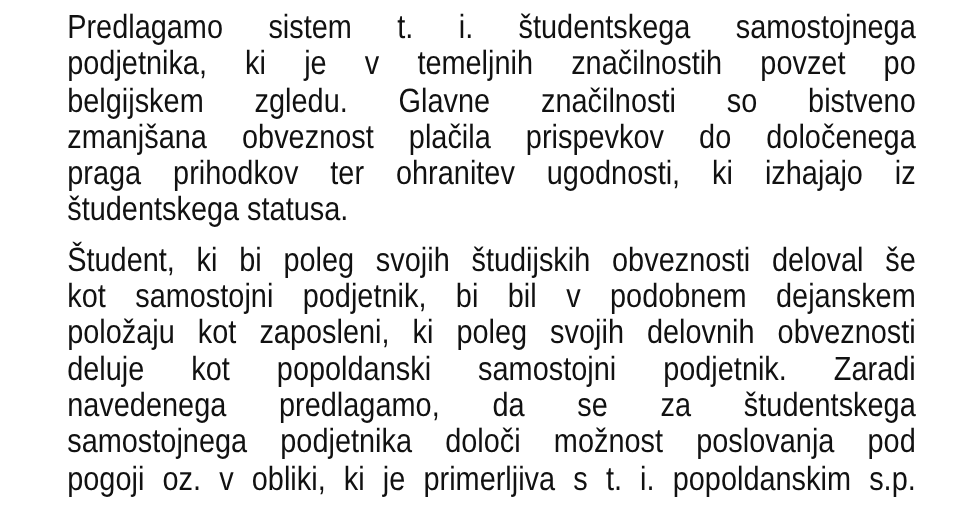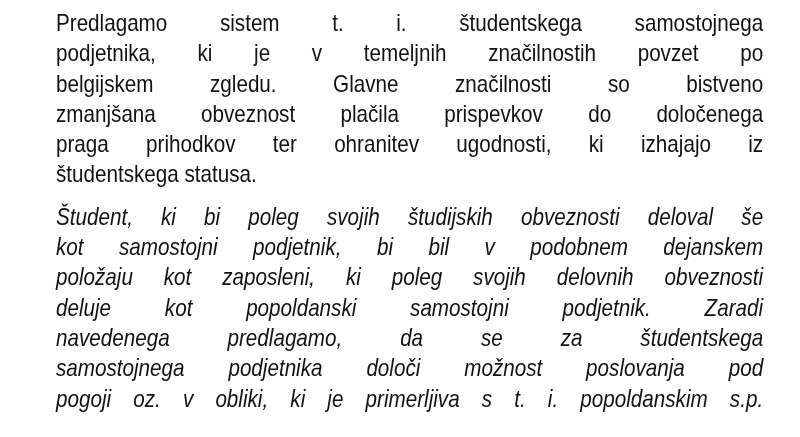--- a/index.html
+++ b/index.html
@@ -13,39 +13,38 @@
       overflow: hidden;
       position: relative;
     }
     .doc {
       position: absolute;
       left: 56px;
       top: 8px;
       width: 707px;
       color: #111111;
       font-family: "Liberation Sans", sans-serif;
-      font-size: 24px;
+      font-size: 28px;
       line-height: 30.3px;
     }
     .line {
       display: block;
       white-space: nowrap;
       text-align: justify;
       text-align-last: justify;
       transform-origin: left top;
       transform: scaleX(0.86);
       width: 116.3%;
       height: 30.3px;
     }
     .line.last {
       text-align-last: left;
     }
     .para + .para {
       margin-top: 12px;
-      font-style: italic;
     }
   </style>
 </head>
 <body>
 
 <div class="doc">
   <div class="para">
     <span class="line">Predlagamo sistem t. i. študentskega samostojnega</span>
     <span class="line">podjetnika, ki je v temeljnih značilnostih povzet po</span>
     <span class="line">belgijskem zgledu. Glavne značilnosti so bistveno</span>

